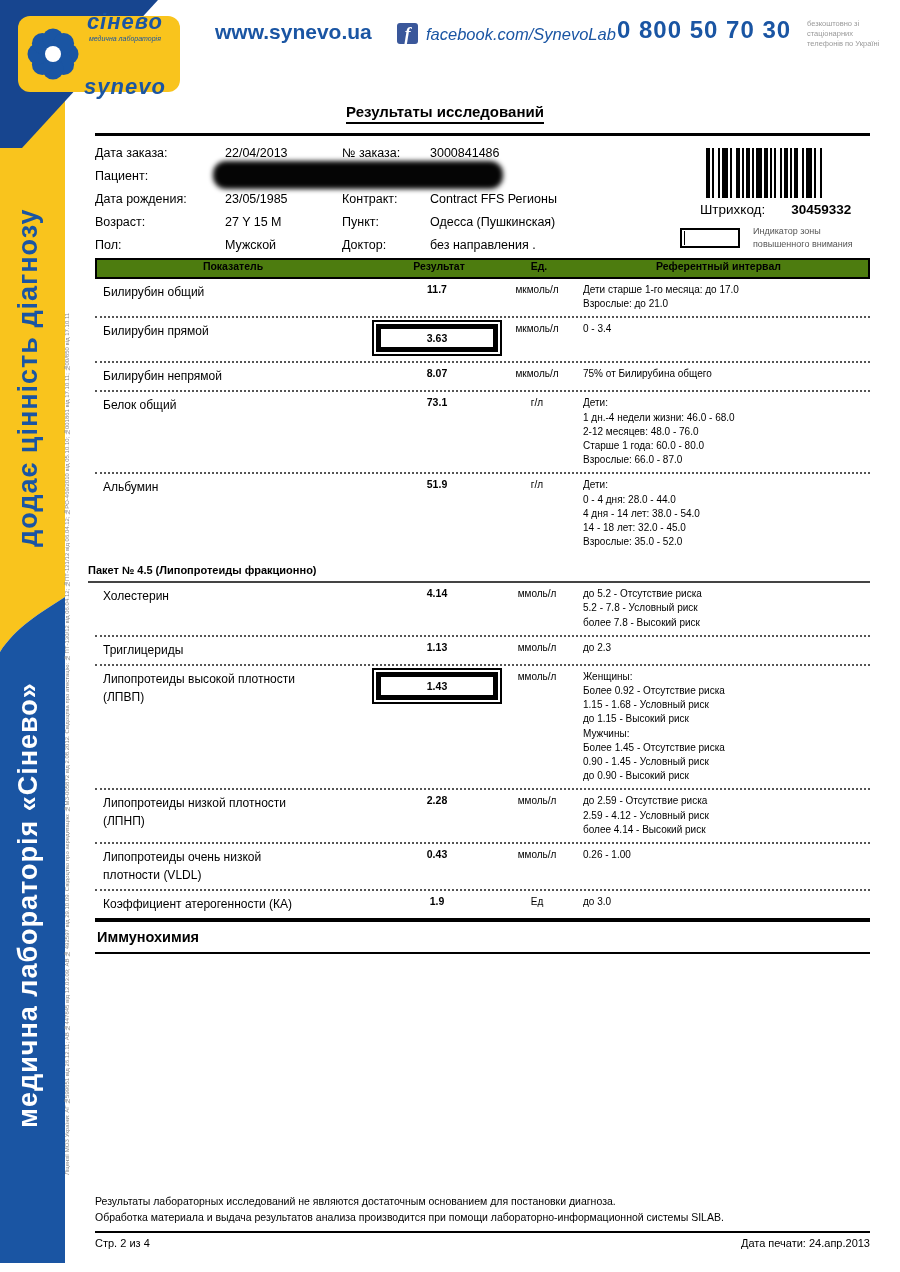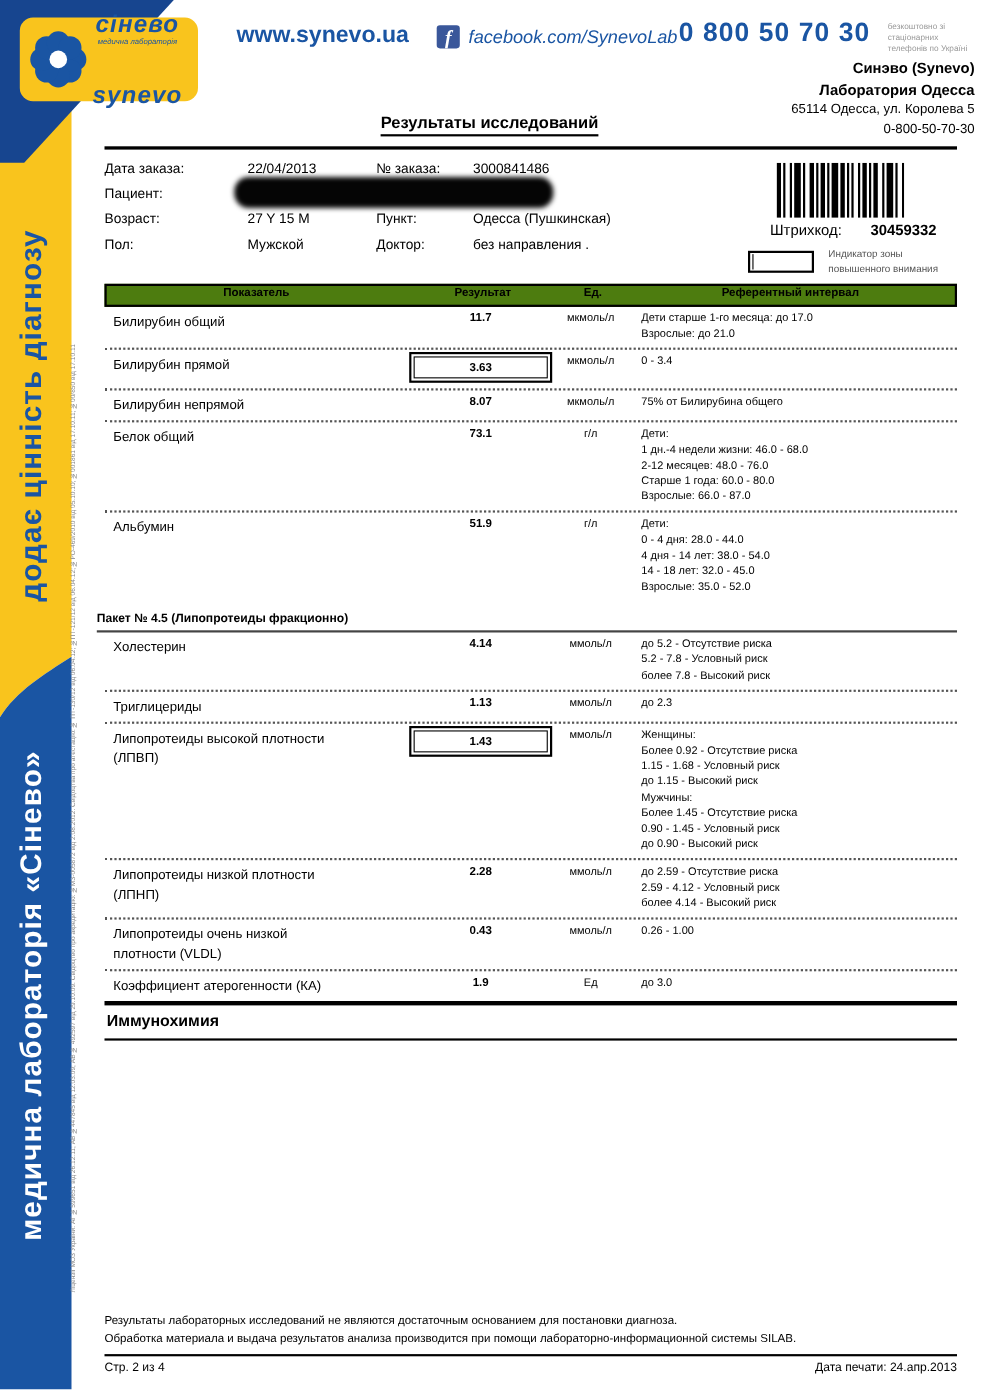--- a/index.html
+++ b/index.html
@@ -78,21 +78,21 @@
   .w-name { width:272px; } .w-res { width:140px; } .w-unit { width:60px; } .w-ref { flex:1; }
 
   .trow { display:flex; border-bottom:2px dotted #555; padding:4px 0 5px; }
   .trow.nosep { border-bottom:none; }
   .c-name { width:272px; padding-left:8px; font-weight:normal; font-size:12px; line-height:1.5; }
   .c-res { width:140px; text-align:center; font-weight:bold; font-size:10.5px; }
   .c-unit { width:60px; text-align:center; font-size:10px; padding-top:1px; }
   .c-ref { flex:1; font-size:10px; line-height:1.42; padding-left:16px; }
 
   .rbox { border:2px solid #000; padding:2px; width:130px; margin:-2px auto 0; background:#fff; }
-  .rbox-in { border:1px solid #000000; padding:3px 0; font-weight:bold; font-size:10.5px; text-align:center; }
+  .rbox-in { border:5px solid #000000; padding:3px 0; font-weight:bold; font-size:10.5px; text-align:center; }
 
   .tsection { font-weight:bold; font-size:11px; margin-left:-7px; padding:10px 0 5px; border-bottom:2px solid #444; }
   .immuno { border-top:4px solid #000; border-bottom:2px solid #000; font-weight:bold; font-size:14.5px; padding:7px 0 7px 2px; }
 
   
   .footer { position:absolute; left:95px; top:1193px; width:775px; }
   .footer-line { font-size:10.5px; line-height:1.55; }
   .footer-rule { border-top:2px solid #000; margin-top:5px; }
   .footer-bottom { display:flex; justify-content:space-between; font-size:11px; padding-top:4px; }
 </style>
@@ -131,43 +131,43 @@
     </div>
   </div>
 
   <div class="website">www.synevo.ua</div>
   <div class="fb-icon">f</div>
   <div class="fb-text">facebook.com/SynevoLab</div>
   <div class="phone-big">0 800 50 70 30</div>
   <div class="phone-note">безкоштовно зі стаціонарних
 телефонів по Україні</div>
 
-  <div class="lab-block">
-    <div class="lab-name">Синэво (Synevo)</div>
-    <div class="lab-branch">Лаборатория Одесса</div>
-    <div class="lab-address">65114 Одесса, ул. Королева  5</div>
-    <div class="lab-phone">0-800-50-70-30</div>
-  </div>
 
   <div class="doc-title"><span>Результаты исследований</span></div>
   <div class="top-rule"></div>
 
   <div class="order-block" id="order-rows">
       <div class="order-row">
         <div>Дата заказа:</div>
         <div>22/04/2013</div>
         <div>№ заказа:</div>
         <div>3000841486</div>
       </div>
       <div class="order-row">
         <div>Пациент:</div>
         <div></div>
         <div></div>
         <div></div>
         <div class="redacted-bar"></div>
+      </div>
+      <div class="order-row">
+        <div>Дата рождения:</div>
+        <div>23/05/1985</div>
+        <div>Контракт:</div>
+        <div>Contract FFS Регионы</div>
       </div>
       <div class="order-row">
         <div>Возраст:</div>
         <div>27 Y 15 M</div>
         <div>Пункт:</div>
         <div>Одесса (Пушкинская)</div>
       </div>
       <div class="order-row">
         <div>Пол:</div>
         <div>Мужской</div>

